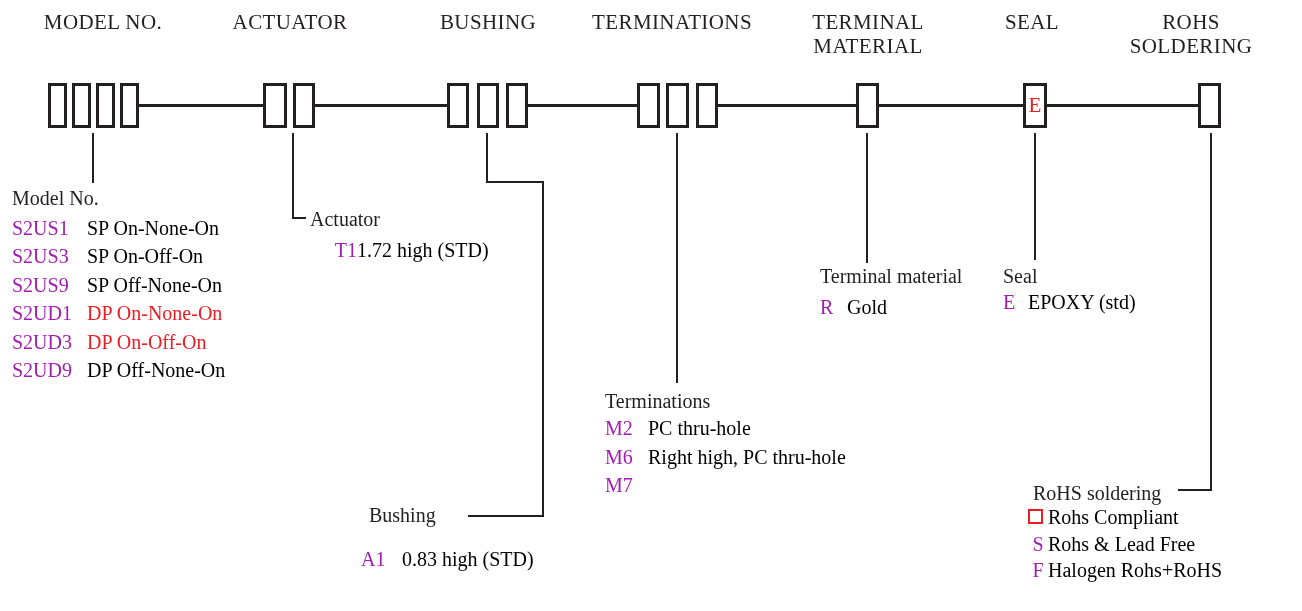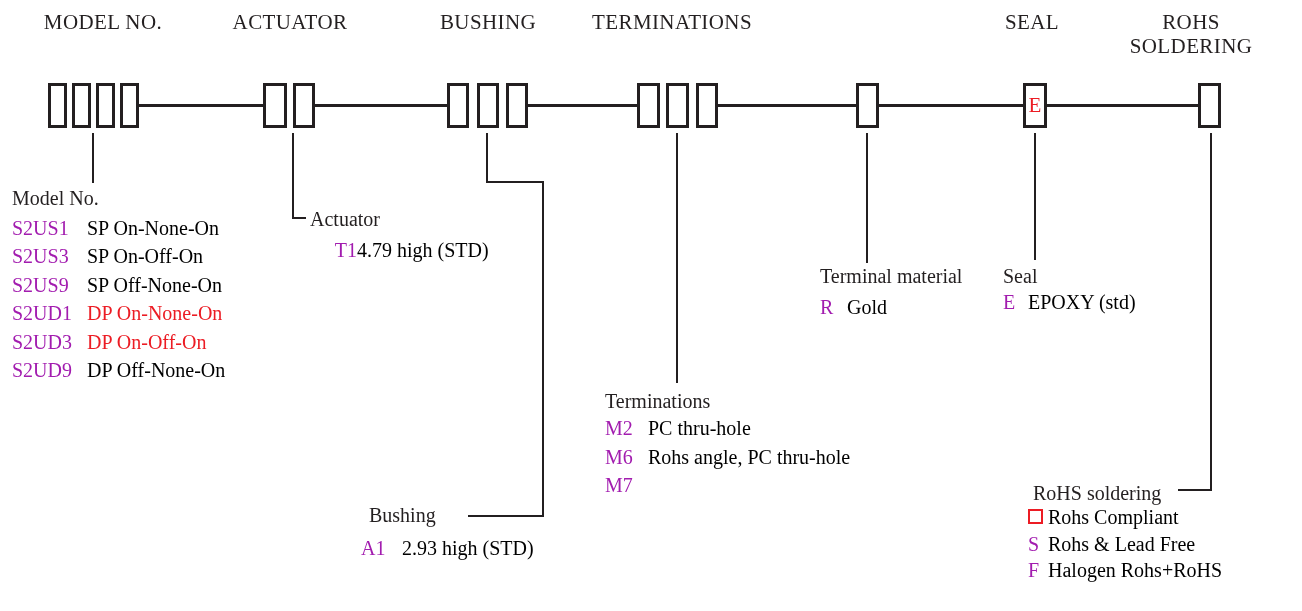--- a/index.html
+++ b/index.html
@@ -46,53 +46,55 @@
   .desc.red{color:#ec1c24;}
   
   .model-legend .title{margin-bottom:10px;}
   .model-legend .lrow{margin-bottom:8.4px;}
   .model-legend .code{width:75px;}
   
   .actuator-legend .lrow{margin-top:11px;padding-left:3px;}
   .actuator-legend .code{width:44px;text-align:right;}
   
   .bushing-legend .title{padding-left:8px;}
-  .bushing-legend .lrow{margin-top:13px;}
+  .bushing-legend .lrow{margin-top:24px;}
   .bushing-legend .code{width:41px;}
   
   .terminations-legend .title{margin-bottom:7px;}
   .terminations-legend .lrow{margin-bottom:8.5px;}
   .terminations-legend .code{width:43px;}
   
   .terminal-legend .lrow{margin-top:11px;}
   .terminal-legend .code{width:27px;}
   
   .seal-legend .lrow{margin-top:6px;}
   .seal-legend .code{width:25px;}
   
   .rohs-legend .title{padding-left:5px;margin-bottom:4px;}
-  .rohs-legend .lrow{margin-bottom:6.7px;}
+  .rohs-legend .lrow{margin-bottom:6.7px;text-align:center;}
   .rohs-legend .code{width:20px;}
   .sq{
     display:inline-block;box-sizing:border-box;
     width:15px;height:15px;
     border:2px solid #ec1c24;
     margin:2px 5px 0 0;
     flex:0 0 auto;
   }
 </style>
 </head>
 <body>
 
 <div id="canvas">
 
   <div class="hdr" style="left:23px;width:160px;">MODEL NO.</div>
   <div class="hdr" style="left:210px;width:160px;">ACTUATOR</div>
   <div class="hdr" style="left:408px;width:160px;">BUSHING</div>
   <div class="hdr" style="left:572px;width:200px;">TERMINATIONS</div>
+  <div class="hdr" style="left:788px;width:160px;">TERMINAL
+MATERIAL</div>
   <div class="hdr" style="left:952px;width:160px;">SEAL</div>
   <div class="hdr" style="left:1101px;width:180px;">ROHS
 SOLDERING</div>
 
   <div class="hl main" style="left:137px;width:126px;"></div>
   <div class="hl main" style="left:315px;width:132px;"></div>
   <div class="hl main" style="left:528px;width:109px;"></div>
   <div class="hl main" style="left:718px;width:138px;"></div>
   <div class="hl main" style="left:879px;width:145px;"></div>
   <div class="hl main" style="left:1047px;width:151px;"></div>
@@ -159,41 +161,41 @@
     <div class="lrow">
       <span class="code">S2UD9</span>
       <span class="desc">DP Off-None-On</span>
     </div>
   </div>
 
   <div class="legend actuator-legend" style="left:310px;top:209px;">
     <div class="title">Actuator</div>
     <div class="lrow">
       <span class="code">T1</span>
-      <span class="desc">4.79 high (STD)</span>
+      <span class="desc">1.72 high (STD)</span>
     </div>
   </div>
 
   <div class="legend bushing-legend" style="left:361px;top:505px;">
     <div class="title">Bushing</div>
     <div class="lrow">
       <span class="code">A1</span>
-      <span class="desc">2.93 high (STD)</span>
+      <span class="desc">0.83 high (STD)</span>
     </div>
   </div>
 
   <div class="legend terminations-legend" style="left:605px;top:391px;">
     <div class="title">Terminations</div>
     <div class="lrow">
       <span class="code">M2</span>
       <span class="desc">PC thru-hole</span>
     </div>
     <div class="lrow">
       <span class="code">M6</span>
-      <span class="desc">Rohs angle, PC thru-hole</span>
+      <span class="desc">Right high, PC thru-hole</span>
     </div>
     <div class="lrow">
       <span class="code">M7</span>
     </div>
   </div>
 
   <div class="legend terminal-legend" style="left:820px;top:266px;">
     <div class="title">Terminal material</div>
     <div class="lrow">
       <span class="code">R</span>

